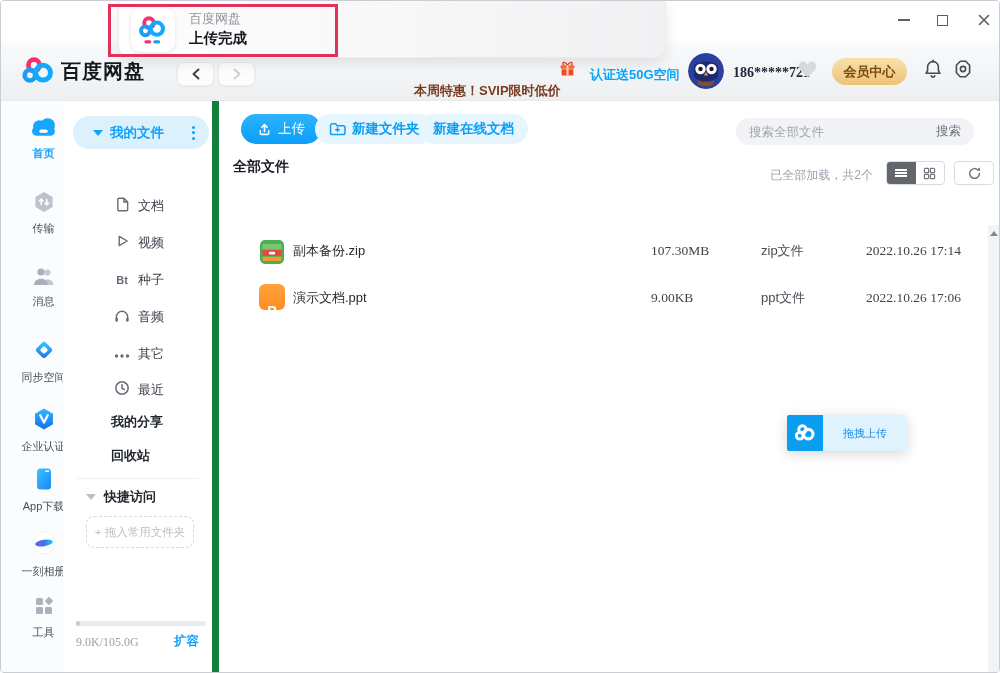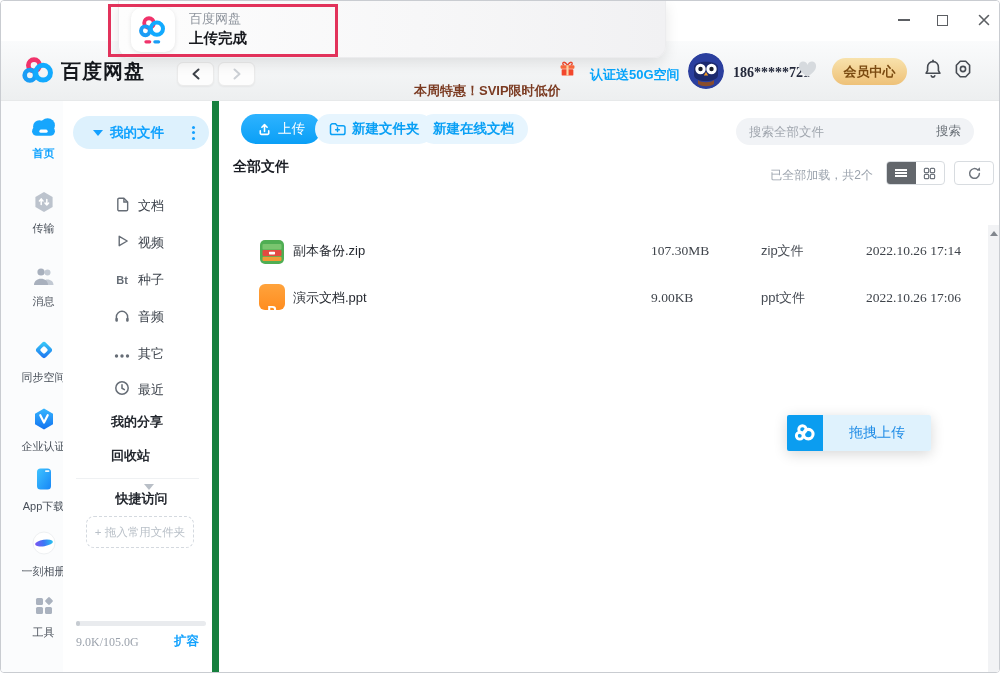--- a/index.html
+++ b/index.html
@@ -69,21 +69,21 @@
               border-top: 6px solid #14a0ff; margin-left: 20px; }
   .pill-label { margin-left: 7px; font-size: 13.5px; font-weight: bold; color: #11a2fe; }
   .kebab { margin-left: auto; margin-right: 14px; display: flex; flex-direction: column; gap: 2.5px; cursor: pointer; }
   .kebab i { width: 3px; height: 3px; border-radius: 50%; background: #14a0ff; }
   .cat { left: 0; right: 0; height: 26px; display: flex; align-items: center; cursor: pointer; }
   .cat .ic { position: absolute; left: 49px; width: 20px; text-align: center; }
   .cat .lbl { position: absolute; left: 75px; font-size: 13px; color: #3c424b; }
   .bt-txt { font-size: 11px; font-weight: bold; color: #666d76; }
   .side-link { left: 48px; font-size: 13px; font-weight: bold; color: #23272e; cursor: pointer; }
   .divider { left: 13px; right: 13px; top: 377px; height: 1px; background: #eff1f3; }
-  .quick { left: 0; right: 0; top: 383px; height: 26px; display: flex; align-items: center; cursor: pointer; flex-direction: column; }
+  .quick { left: 0; right: 0; top: 383px; height: 26px; display: flex; align-items: center; cursor: pointer; }
   .quick .tri { width: 0; height: 0; border-left: 5px solid transparent; border-right: 5px solid transparent;
                 border-top: 6px solid #b9bfc7; margin-left: 23px; }
   .quick .lbl { margin-left: 8px; font-size: 13px; font-weight: bold; color: #23272e; }
   .dropzone { left: 23px; top: 415px; width: 108px; height: 32px; border: 1px dashed #d4d9df;
               border-radius: 8px; display: flex; align-items: center; justify-content: center;
               font-size: 11.5px; color: #b9c0c8; cursor: pointer; }
   .storage-bar { left: 13px; top: 520px; width: 130px; height: 5px; border-radius: 3px; background: #e9ebee; }
   .storage-bar i { display: block; width: 4px; height: 5px; border-radius: 3px; background: #c6cbd1; }
   .storage-txt { left: 13px; top: 534px; font-size: 12px; color: #9ba2ac; font-family: "Liberation Serif", serif; }
   .expand { right: 13px; top: 532px; font-size: 12.5px; font-weight: bold; color: #13a2fe; cursor: pointer; }
@@ -131,21 +131,21 @@
   .ftype { left: 541px; }
   .ftime { left: 646px; font-family: "Liberation Serif", serif; font-size: 13.5px !important; color: #3f444b !important; }
   .row1 { top: 126px; } .row2 { top: 173px; }
   .ppt-icon { position: relative; width: 26px; height: 26px; border-radius: 6px;
               background: linear-gradient(180deg,#ffa33c,#ff8d20); }
   .ppt-icon b { position: absolute; left: 0; right: 0; top: 4px; text-align: center; color: #fff; font-size: 14px; }
   .dragcard { left: 567px; top: 314px; display: flex; box-shadow: 0 3px 14px rgba(0,0,0,.16);
               border-radius: 2px; overflow: hidden; cursor: pointer; }
   .dragcard .blue { width: 36px; height: 36px; background: #0b9df0; display: flex;
                     align-items: center; justify-content: center; }
-  .dragcard .lbl { width: 108px; height: 36px; background: #dff2fd; color: #1f8ce6; font-size: 14px;
+  .dragcard .lbl { width: 84px; height: 36px; background: #dff2fd; color: #1f8ce6; font-size: 11px;
                    display: flex; align-items: center; justify-content: center; }
   .scrollbar { left: 768px; top: 124px; width: 12px; bottom: 0; background: #f2f3f5; cursor: pointer; }
   .scroll-up { position: absolute; top: 6px; left: 2px; width: 0; height: 0; border-left: 4px solid transparent;
                border-right: 4px solid transparent; border-bottom: 5px solid #82878e; }
 </style>
 </head>
 <body>
 
 <div class="window">
 

